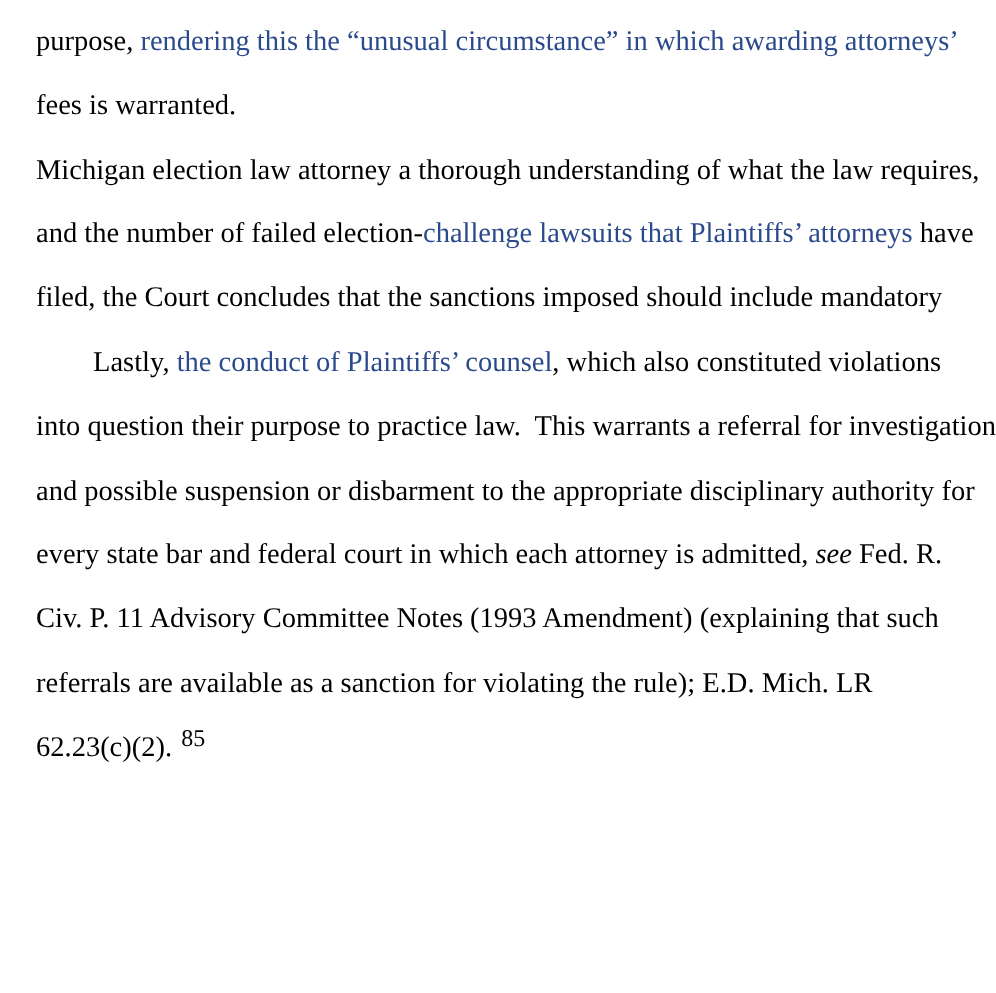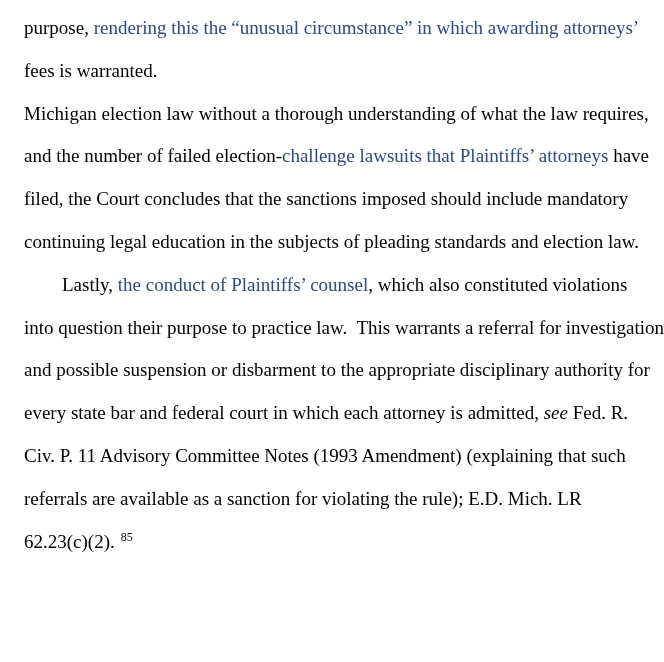--- a/index.html
+++ b/index.html
@@ -25,43 +25,42 @@
     line-height: 42.8px;
     height: 42.8px;
   }
   .line.indent {
     text-indent: 38px;
   }
   .seg { color: #000000; }
   .seg.link { color: var(--link-color, #2b4a8c); }
   .seg.italic { font-style: italic; }
   .sup {
-    font-size: 12px;
+    font-size: 16px;
     vertical-align: 7px;
     margin-left: 6px;
     line-height: 0;
   }
 </style>
 </head>
 <body style="background: rgb(255, 255, 255);">
 
 <div class="page">
 
   <div class="line"><span class="seg">purpose, </span><span class="seg link">rendering this the “unusual circumstance” in which awarding attorneys’</span></div>
 
   <div class="line"><span class="seg">fees is warranted.</span></div>
 
 
-  <div class="line"><span class="seg">Michigan election law without a thorough understanding of what the law requires,</span></div>
+  <div class="line"><span class="seg">Michigan election law attorney a thorough understanding of what the law requires,</span></div>
 
   <div class="line"><span class="seg">and the number of failed election-</span><span class="seg link">challenge lawsuits that Plaintiffs’ attorneys</span><span class="seg"> have</span></div>
 
   <div class="line"><span class="seg">filed, the Court concludes that the sanctions imposed should include mandatory</span></div>
 
-  <div class="line"><span class="seg">continuing legal education in the subjects of pleading standards and election law.</span></div>
 
   <div class="line indent"><span class="seg">Lastly, </span><span class="seg link">the conduct of Plaintiffs’ counsel</span><span class="seg">, which also constituted violations</span></div>
 
 
   <div class="line"><span class="seg">into question their purpose to practice law.  This warrants a referral for investigation</span></div>
 
   <div class="line"><span class="seg">and possible suspension or disbarment to the appropriate disciplinary authority for</span></div>
 
   <div class="line"><span class="seg">every state bar and federal court in which each attorney is admitted, </span><span class="seg italic">see</span><span class="seg"> Fed. R.</span></div>
 

